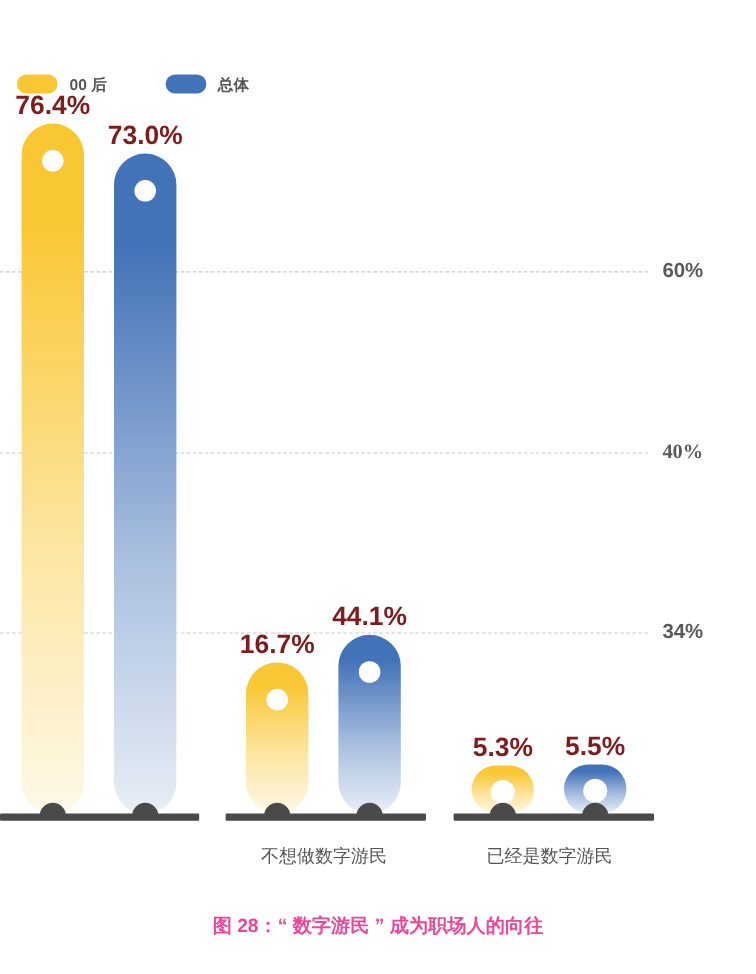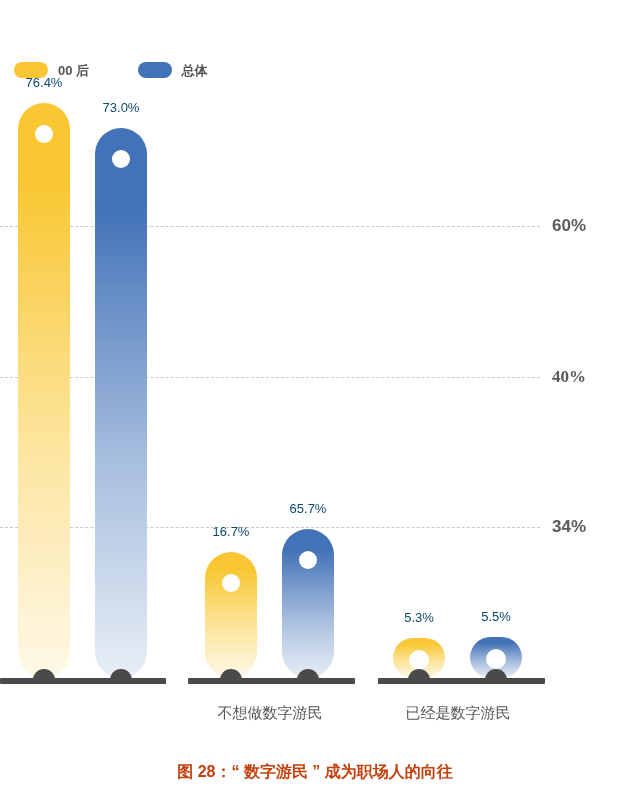--- a/index.html
+++ b/index.html
@@ -41,21 +41,21 @@
   .bar{
     position:absolute;
     border-radius:999px;
     overflow:visible;
   }
   .bar .dot{
     position:absolute;left:50%;transform:translateX(-50%);
     border-radius:50%;background:#ffffff;
   }
   .bar-value{
-    position:absolute;font-size:13px;font-weight:normal;color:#0c4a6e;
+    position:absolute;font-size:22px;font-weight:bold;color:#7f1d1d;
     white-space:nowrap;transform:translateX(-50%);
   }
 
   
   .baseline{
     position:absolute;height:6px;background:#4a4a4a;border-radius:1px;
   }
   .mound{
     position:absolute;width:22px;height:11px;background:#4a4a4a;
     border-radius:11px 11px 0 0;transform:translateX(-50%);
@@ -66,21 +66,21 @@
 
   
   .cat-label{
     position:absolute;font-size:15px;color:#555;white-space:nowrap;
     transform:translateX(-50%);
   }
 
   
   .caption{
     position:absolute;left:0;width:630px;text-align:center;
-    font-size:16px;font-weight:bold;color:#c2410c;white-space:nowrap;
+    font-size:16px;font-weight:bold;color:#ec4899;white-space:nowrap;
   }
 </style>
 </head>
 <body>
 
 <div id="chart-root">
 
 
   <div class="legend">
     <span class="legend-item">
@@ -115,21 +115,21 @@
       <div class="mound" style="left: 121px; top: 669px;"></div>
       <div class="stem" style="left: 231px; top: 664px; height: 16px;"></div>
       <div class="bar" title="不想做数字游民 16.7%" style="left: 205px; top: 552.249px; width: 52px; height: 125.751px; background: linear-gradient(rgb(249, 199, 51) 0%, rgb(249, 199, 51) 14%, rgb(252, 230, 163) 62%, rgb(254, 248, 231) 100%);">
         <div class="dot" style="width: 18px; height: 18px; top: 22px;"></div>
       </div>
       <div class="bar-value" style="left: 231px; top: 524.249px;">16.7%</div>
       <div class="stem" style="left: 308px; top: 664px; height: 16px;"></div>
       <div class="bar" title="不想做数字游民 19.8%" style="left: 282px; top: 528.906px; width: 52px; height: 149.094px; background: linear-gradient(rgb(66, 114, 184) 0%, rgb(66, 114, 184) 14%, rgb(170, 192, 223) 62%, rgb(232, 238, 246) 100%);">
         <div class="dot" style="width: 18px; height: 18px; top: 22px;"></div>
       </div>
-      <div class="bar-value" style="left: 308px; top: 500.906px;">65.7%</div>
+      <div class="bar-value" style="left: 308px; top: 500.906px;">44.1%</div>
       <div class="baseline" style="left: 188px; width: 167px; top: 678px;"></div>
       <div class="mound" style="left: 231px; top: 669px;"></div>
       <div class="mound" style="left: 308px; top: 669px;"></div>
       <div class="cat-label" style="left: 270px; top: 704px;">不想做数字游民</div>
       <div class="stem" style="left: 419px; top: 664px; height: 16px;"></div>
       <div class="bar" title="已经是数字游民 5.3%" style="left: 393px; top: 638.091px; width: 52px; height: 39.909px; background: linear-gradient(rgb(249, 199, 51) 0%, rgb(249, 199, 51) 14%, rgb(252, 230, 163) 62%, rgb(254, 248, 231) 100%);">
         <div class="dot" style="width: 20px; height: 20px; top: 11.9545px;"></div>
       </div>
       <div class="bar-value" style="left: 419px; top: 610.091px;">5.3%</div>
       <div class="stem" style="left: 496px; top: 664px; height: 16px;"></div>

